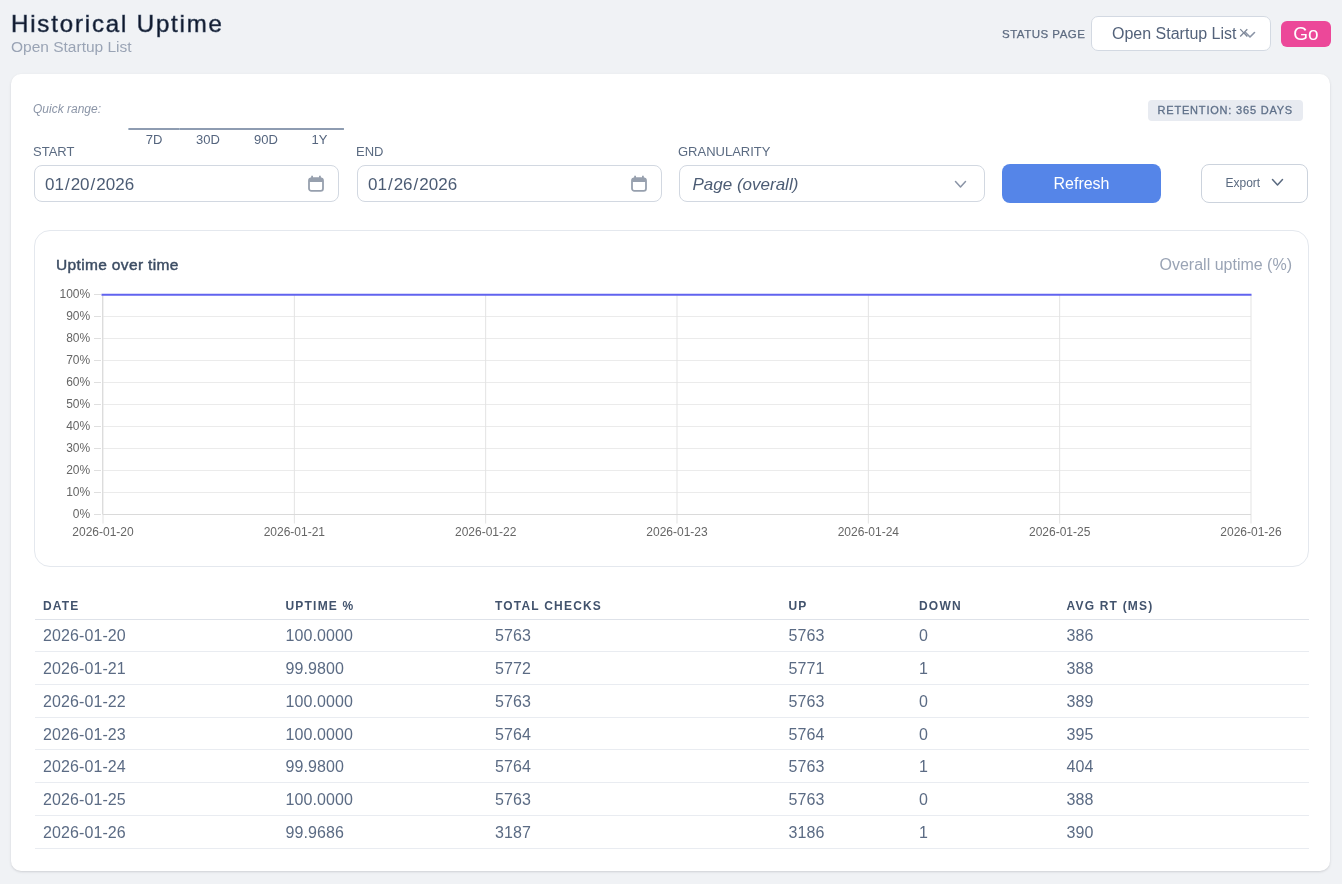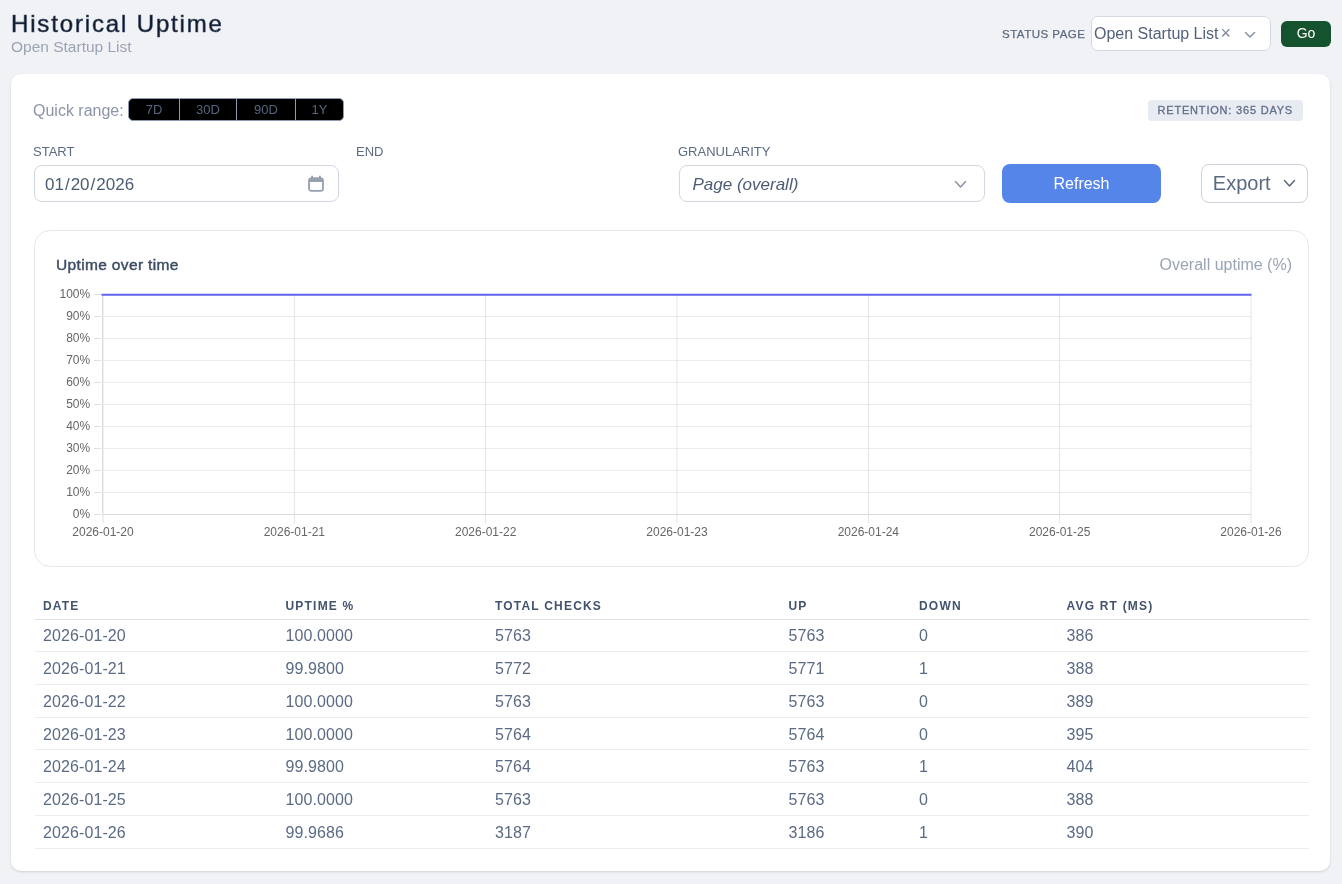--- a/index.html
+++ b/index.html
@@ -8,39 +8,39 @@
   font-family: "Liberation Sans", sans-serif;
   background: #f0f2f5;
   position: relative;
   overflow: hidden;
   transform: translateZ(0);
 }
 .abs { position: absolute; }
 h1.title { left:11px; top:10px; font-size:24px; font-weight:400; -webkit-text-stroke:0.6px #3e4e66; color:#0f172a; letter-spacing:1.85px; }
 .subtitle { left:11px; top:38px; font-size:15.5px; color:#9aa4b5; }
 .sp-label { left:1002px; top:28px; font-size:11.5px; font-weight:400; -webkit-text-stroke:0.25px #5d6b80; color:#5d6b80; letter-spacing:0.5px; }
-.sp-select { left:1091px; top:16px; width:180px; height:35px; background:#fff; border:1px solid #d3d9e2; border-radius:7px; font-size:16px; color:#53627a; line-height:33px; padding-left:2px; }
+.sp-select { left:1091px; top:16px; width:180px; height:35px; background:#fff; border:1px solid #d3d9e2; border-radius:7px; font-size:16px; color:#53627a; line-height:33px; padding-left:20px; }
 .sp-select .x { color:#7e8899; margin-left:2px; font-size:18px; line-height:0; }
 .sp-select svg { position:absolute; right:14px; top:14px; }
-.go-btn { left:1281px; top:21px; width:50px; height:26px; background:#14532d; border-radius:6px; color:#fff; font-size:14px; font-weight:400; text-align:center; line-height:25px; }
+.go-btn { left:1281px; top:21px; width:50px; height:26px; background:#ec4899; border-radius:6px; color:#fff; font-size:19px; font-weight:400; text-align:center; line-height:25px; }
 .card { left:11px; top:74px; width:1319px; height:797px; background:#fff; border-radius:10px; box-shadow:0 1px 3px rgba(16,24,40,.1), 0 1px 2px rgba(16,24,40,.06); }
-.qlabel { left:22px; top:28px; font-size:16px; color:#8b95a7; }
+.qlabel { left:22px; top:28px; font-size:12px; color:#8b95a7;font-style:italic; }
 .segmented { left:117px; top:24px; height:23px; display:flex; }
-.segmented .seg { border:1px solid #8e9cb1; border-left:none; font-size:13px; color:#55657e; text-align:center; line-height:21px; background:#000000; }
+.segmented .seg { border:1px solid #8e9cb1; border-left:none; font-size:13px; color:#55657e; text-align:center; line-height:21px; background:#7dd3fc;margin-top:30px; }
 .segmented .seg:first-child { border-left:1px solid #8e9cb1; border-radius:5px 0 0 5px; }
 .segmented .seg:last-child { border-radius:0 5px 5px 0; }
 .badge { right:27px; top:26px; height:21px; background:#e8ebf1; border-radius:4px; font-size:11px; font-weight:400; -webkit-text-stroke:0.3px #5f7089; color:#5f7089; letter-spacing:0.8px; line-height:21px; padding:0 10px;margin-left:44px; }
 .flabel { top:70px; font-size:13px; color:#5b6b82; letter-spacing:0; }
 .input { top:91px; height:37px; background:#fff; border:1px solid #d2d8e1; border-radius:8px; font-size:17px; color:#4c5c74; line-height:37px; padding-left:12.5px; }
 .input svg.cal { position:absolute; right:14px; top:9px; }
 .input svg.chev { position:absolute; right:17px; top:14px; }
 .dateval { padding-left:10px; }
 .dateval span.sl { margin:0 1px; color:#4c5c74; }
 .btn-refresh { left:991px; top:90px; width:159px; height:39px; background:#5585e8; border-radius:8px; color:#fff; font-size:16px; text-align:center; line-height:39px; }
-.btn-export { left:1190px; top:90px; width:107px; height:39px; background:#fff; border:1px solid #ccd3dd; border-radius:8px; color:#5a6a80; font-size:20px; text-align:center; line-height:37px; }
+.btn-export { left:1190px; top:90px; width:107px; height:39px; background:#fff; border:1px solid #ccd3dd; border-radius:8px; color:#5a6a80; font-size:12px; text-align:center; line-height:37px; }
 .btn-export svg { vertical-align:middle; margin-left:7px; margin-top:-2px; }
 .chartcard { left:23px; top:156px; width:1275px; height:337px; border:1px solid #e4e8ee; border-radius:16px; background:#fff; }
 .chart-title { left:21px; top:25px; font-size:15.5px; font-weight:400; -webkit-text-stroke:0.45px #3c4c63; color:#3c4c63; letter-spacing:0.35px; }
 .chart-note { right:16px; top:25px; font-size:16px; color:#9aa4b5; }
 .datatable { position:absolute; left:24px; top:512px; width:1274px; border-collapse:collapse; table-layout:fixed; }
 .datatable th { font-size:12px; font-weight:700; color:#42536d; letter-spacing:1.2px; text-align:left; height:33px; border-bottom:1px solid #dee2e9; padding:7px 0 0 8px; }
 .datatable td { font-size:16px; color:#5b6b84; height:32.72px; border-bottom:1px solid #e9ecf1; padding:2px 0 0 8px; letter-spacing:0.1px; }
 </style>
 </head>
 <body>
@@ -69,20 +69,28 @@
   <div class="abs flabel" style="left:667px">GRANULARITY</div>
 
   <div class="abs input dateval" style="left:23px; width:305px;">01<span class="sl">/</span>20<span class="sl">/</span>2026
     <svg class="cal" width="16" height="17" viewBox="0 0 16 17">
         <line x1="4.1" y1="0.7" x2="4.1" y2="4.5" stroke="#97a0ae" stroke-width="1.8"></line>
         <line x1="11.9" y1="0.7" x2="11.9" y2="4.5" stroke="#97a0ae" stroke-width="1.8"></line>
         <rect x="1" y="3.4" width="14" height="12.4" rx="2.4" fill="none" stroke="#97a0ae" stroke-width="1.8"></rect>
         <path d="M1.2 6.9 h13.6 v-2 a2.4 2.4 0 0 0 -2.4 -2.4 h-8.8 a2.4 2.4 0 0 0 -2.4 2.4 z" fill="#97a0ae"></path>
       </svg>
   </div>
+  <div class="abs input dateval" style="left:346px; width:305px;">01<span class="sl">/</span>26<span class="sl">/</span>2026
+    <svg class="cal" width="16" height="17" viewBox="0 0 16 17">
+        <line x1="4.1" y1="0.7" x2="4.1" y2="4.5" stroke="#97a0ae" stroke-width="1.8"></line>
+        <line x1="11.9" y1="0.7" x2="11.9" y2="4.5" stroke="#97a0ae" stroke-width="1.8"></line>
+        <rect x="1" y="3.4" width="14" height="12.4" rx="2.4" fill="none" stroke="#97a0ae" stroke-width="1.8"></rect>
+        <path d="M1.2 6.9 h13.6 v-2 a2.4 2.4 0 0 0 -2.4 -2.4 h-8.8 a2.4 2.4 0 0 0 -2.4 2.4 z" fill="#97a0ae"></path>
+      </svg>
+  </div>
   <div class="abs input" style="left:668px; width:306px;font-style:italic;">Page (overall)
     <svg class="chev" width="13" height="9" viewBox="0 0 13 9">
         <path d="M1.5 1.5 L6.5 7 L11.5 1.5" fill="none" stroke="#8a94a6" stroke-width="1.5" stroke-linecap="round" stroke-linejoin="round"></path>
       </svg>
   </div>
   <div class="abs btn-refresh">Refresh</div>
   <div class="abs btn-export">Export
     <svg width="13" height="9" viewBox="0 0 13 9">
         <path d="M1.5 1.5 L6.5 7 L11.5 1.5" fill="none" stroke="#5a6a80" stroke-width="1.5" stroke-linecap="round" stroke-linejoin="round"></path>
       </svg>

